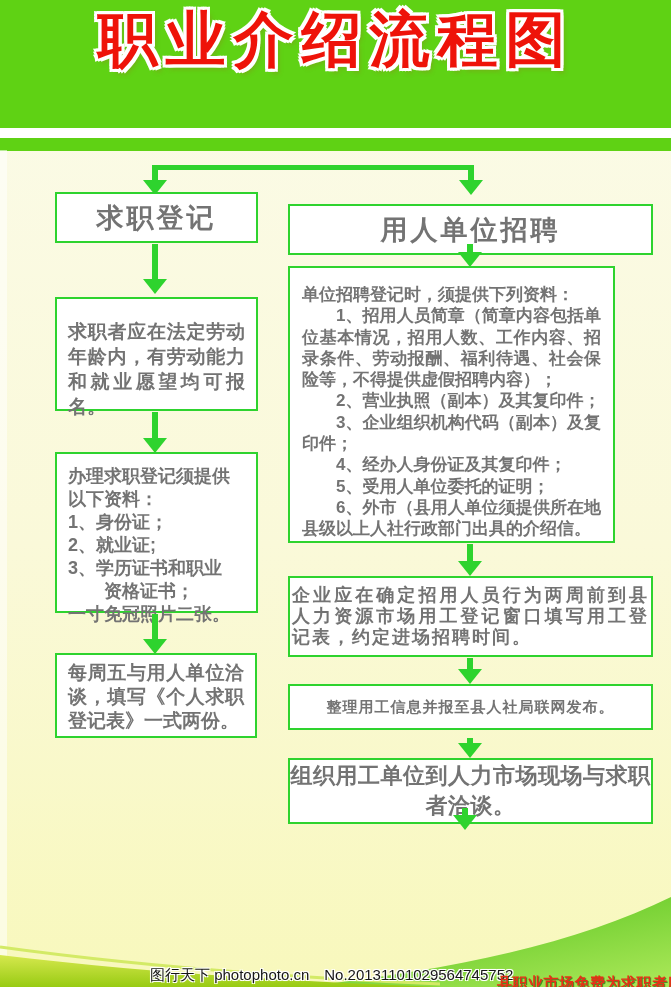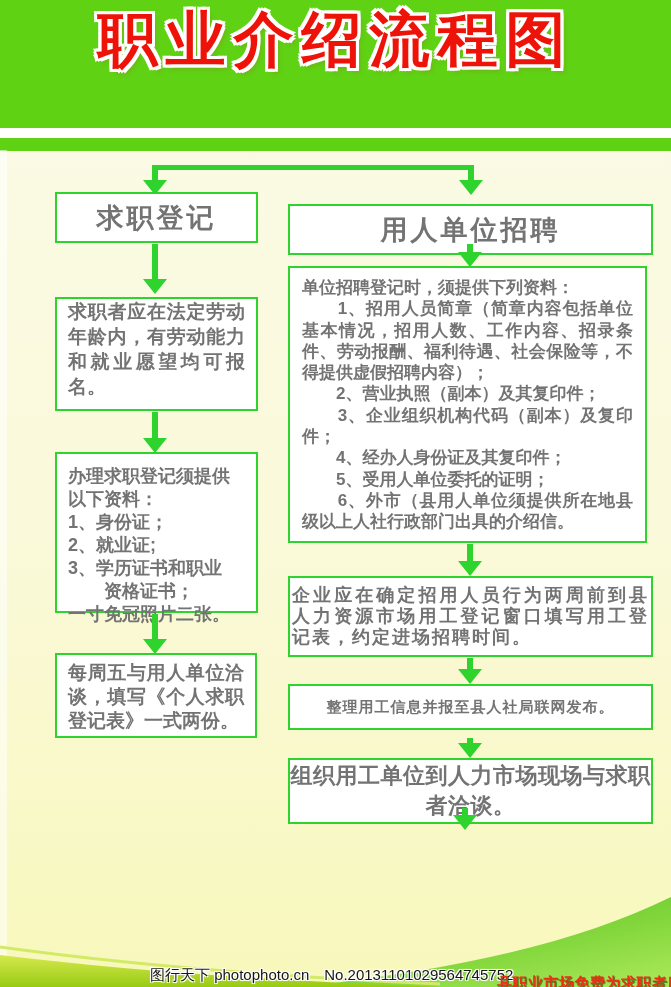--- a/index.html
+++ b/index.html
@@ -66,21 +66,21 @@
   <div class="stem" style="left:468px;top:165px;height:16px;"></div>
   <div class="head" style="left:459px;top:180px;"></div>
 
   <div class="box center hdr" style="left:55px;top:192px;width:203px;height:51px;">
     <span>求职登记</span>
   </div>
 
   <div class="stem" style="left:152px;top:244px;height:36px;"></div>
   <div class="head" style="left:143px;top:279px;"></div>
 
-  <div class="box just" style="left:55px;top:297px;width:203px;height:114px;padding:0 11px;font-size:19px;line-height:25px;">求职者应在法定劳动年龄内，有劳动能力和就业愿望均可报名。</div>
+  <div class="box just" style="left:55px;top:297px;width:203px;height:114px;padding:20px 11px;font-size:19px;line-height:25px;">求职者应在法定劳动年龄内，有劳动能力和就业愿望均可报名。</div>
 
   <div class="stem" style="left:152px;top:412px;height:27px;"></div>
   <div class="head" style="left:143px;top:438px;"></div>
 
   <div class="box multiline" style="left:55px;top:452px;width:203px;height:161px;padding:11px 11px;font-size:18px;line-height:23px;">办理求职登记须提供
 以下资料：
 1、身份证；
 2、就业证;
 3、学历证书和职业
 　　资格证书；
@@ -91,21 +91,21 @@
 
   <div class="box just" style="left:55px;top:653px;width:202px;height:85px;padding:6px 11px;font-size:19px;line-height:24px;">每周五与用人单位洽谈，填写《个人求职登记表》一式两份。</div>
 
   <div class="box center hdr" style="left:288px;top:192px;width:365px;height:51px;margin-top:12px;">
     <span>用人单位招聘</span>
   </div>
 
   <div class="stem" style="left:467px;top:244px;height:9px;"></div>
   <div class="head" style="left:458px;top:252px;"></div>
 
-  <div class="box multiline just" style="left:288px;top:266px;width:359px;height:277px;padding:9px 12px;font-size:17px;line-height:21.3px;">单位招聘登记时，须提供下列资料：
+  <div class="box multiline just" style="left:288px;top:266px;width:327px;height:277px;padding:16px 12px;font-size:17px;line-height:21.3px;">单位招聘登记时，须提供下列资料：
 　　1、招用人员简章（简章内容包括单位基本情况，招用人数、工作内容、招录条件、劳动报酬、福利待遇、社会保险等，不得提供虚假招聘内容）；
 　　2、营业执照（副本）及其复印件；
 　　3、企业组织机构代码（副本）及复印件；
 　　4、经办人身份证及其复印件；
 　　5、受用人单位委托的证明；
 　　6、外市（县用人单位须提供所在地县级以上人社行政部门出具的介绍信。</div>
 
   <div class="stem" style="left:467px;top:544px;height:18px;"></div>
   <div class="head" style="left:458px;top:561px;"></div>
 

